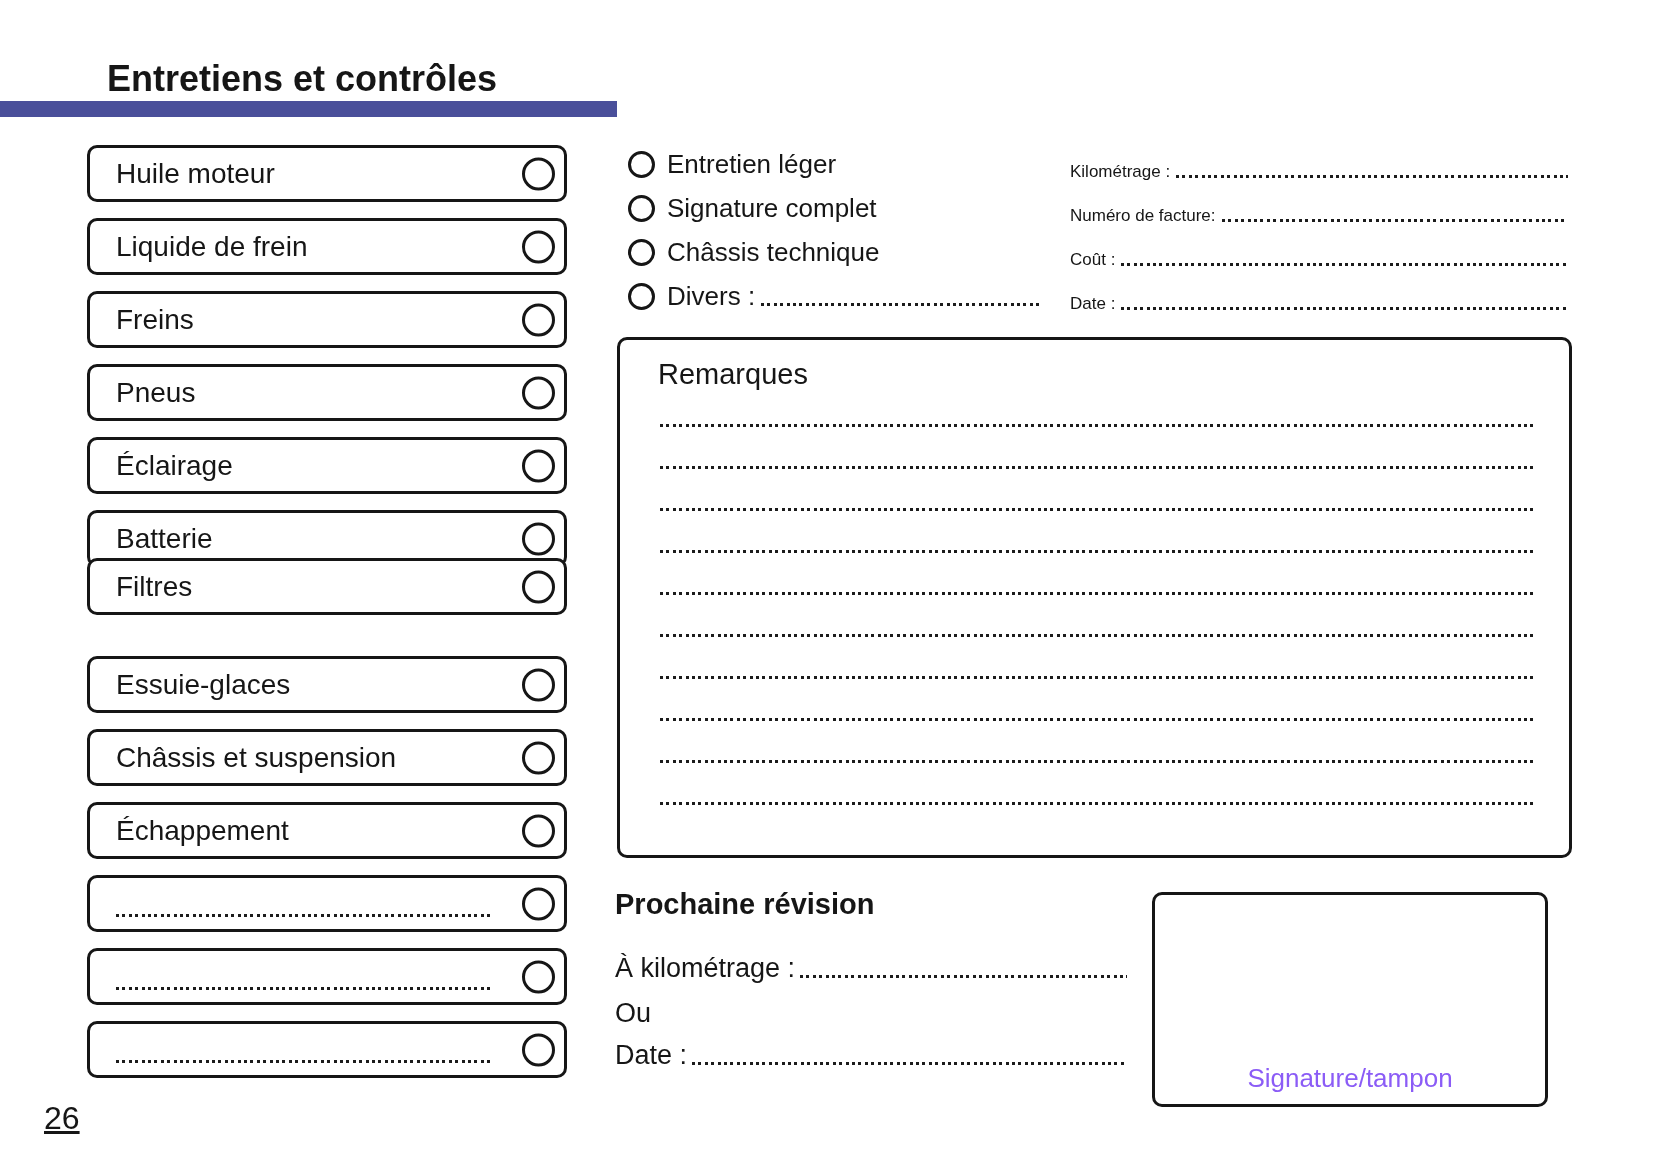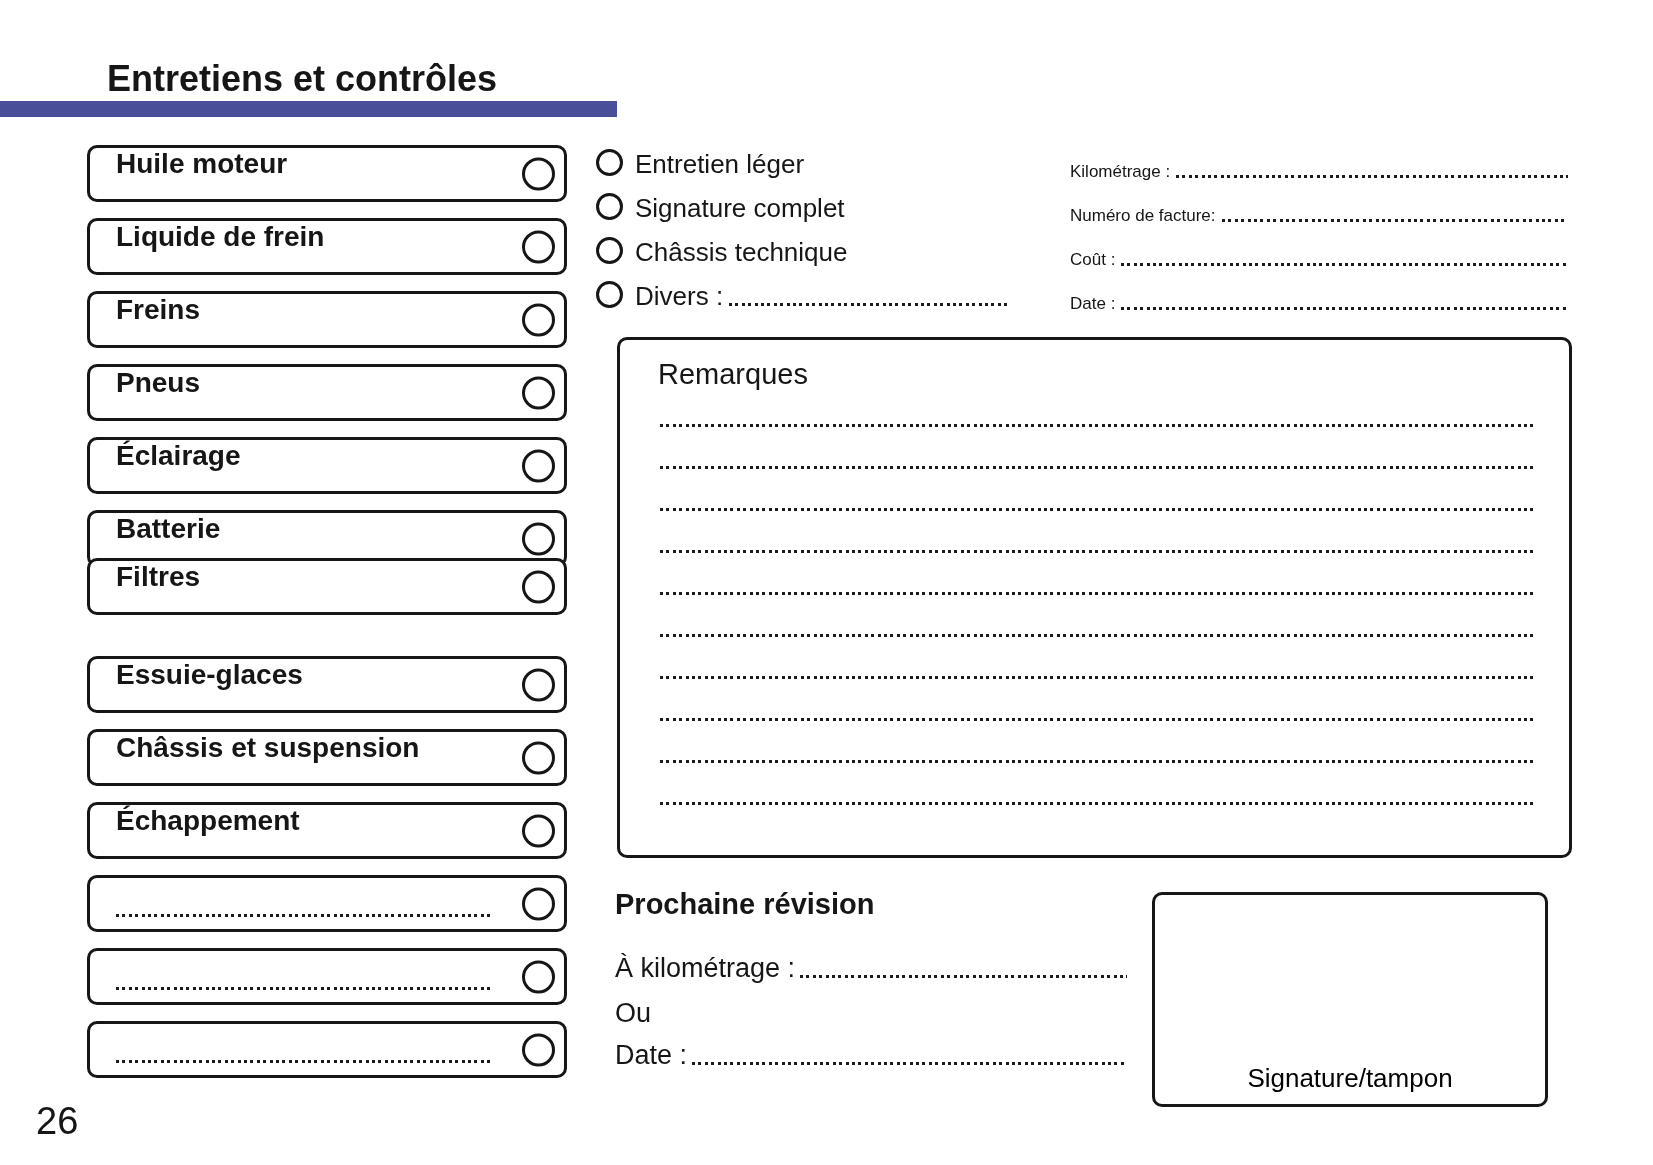--- a/index.html
+++ b/index.html
@@ -9,29 +9,29 @@
 
   
   .title{left:107px;top:58px;font-size:36px;font-weight:bold;white-space:nowrap;}
   .accent-bar{left:0;top:101px;width:617px;height:16px;}
 
   
   .dot{background-image:repeating-linear-gradient(90deg,#1c1c1c 0 3px,transparent 3px 6.4px);}
 
   
   .chk{left:87px;width:480px;height:57px;border:3px solid #161616;border-radius:10px;
-       box-sizing:border-box;background:#fff;display:flex;align-items:flex-start;font-weight:bold;}
+       box-sizing:border-box;background:#fff;display:flex;align-items:center;}
   .chk-label{margin-left:26px;font-size:28px;white-space:nowrap;}
   .chk-dots{position:absolute;left:26px;top:36px;width:375px;height:3px;}
   .chk-circle{position:absolute;right:9px;top:50%;transform:translateY(-50%);
        width:33px;height:33px;border:3px solid #161616;border-radius:50%;
        box-sizing:border-box;background:#fff;}
 
   
-  .svc{left:596px;width:414px;height:30px;display:flex;align-items:flex-start;}
+  .svc{left:628px;width:414px;height:30px;display:flex;align-items:center;}
   .svc-circle{width:27px;height:27px;border:3px solid #161616;border-radius:50%;
        box-sizing:border-box;background:#fff;flex:none;}
   .svc-label{margin-left:12px;font-size:26px;white-space:nowrap;}
   .svc-fill{flex:1;height:3px;align-self:flex-end;margin:0 0 5px 6px;}
 
   
   .fld{left:1070px;width:498px;height:31px;display:flex;align-items:flex-end;}
   .fld-label{font-size:17px;white-space:nowrap;line-height:1.05;}
   .fld-fill{flex:1;height:3px;margin:0 0 3px 6px;}
 
@@ -46,23 +46,23 @@
   
   .next-title{left:615px;top:888px;font-size:29px;font-weight:bold;white-space:nowrap;}
   .nx{left:615px;width:512px;height:32px;display:flex;align-items:flex-end;}
   .nx-label{font-size:27px;white-space:nowrap;line-height:1.05;}
   .nx-fill{flex:1;height:3px;margin:0 0 4px 5px;}
 
   
   .sig{left:1152px;top:892px;width:396px;height:215px;border:3px solid #161616;
        border-radius:10px;box-sizing:border-box;background:#fff;}
   .sig-label{position:absolute;left:0;right:0;bottom:10px;text-align:center;
-       font-size:26px;color:#000000;}
+       font-size:26px;color:#8b5cf6;}
 
-  .pagenum{left:36px;top:1100px;font-size:38px;}
+  .pagenum{left:44px;top:1100px;font-size:32px;text-decoration:underline;}
 </style>
 </head>
 <body>
 
 <div class="page">
 
   <div class="abs title">Entretiens et contrôles</div>
   <div class="abs accent-bar" id="accent-bar" style="background: rgb(74, 79, 154);"></div>
 
   <div class="abs chk" style="top:145px">

